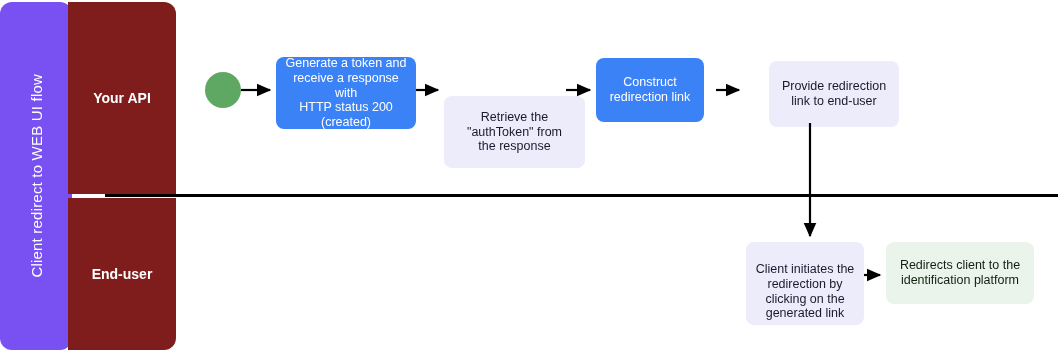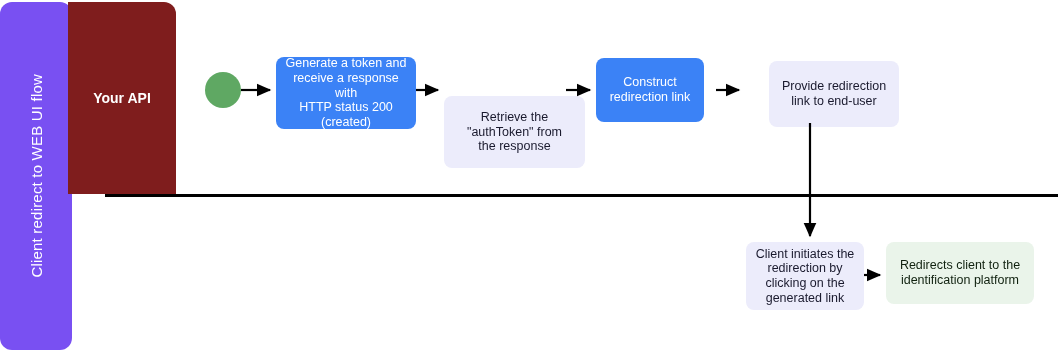--- a/index.html
+++ b/index.html
@@ -142,20 +142,23 @@
 <div id="diagram-root">
 
   <div class="lane-title-band">
     <span class="lane-title-band-text">Client redirect to WEB UI flow</span>
   </div>
 
   <div class="lane-header top">
     <span class="lane-header-text">Your API</span>
   </div>
 
+  <div class="lane-header bottom">
+    <span class="lane-header-text">End-user</span>
+  </div>
 
   <div class="lane-divider"></div>
 
   <div class="start-circle"></div>
 
   <div class="node purple" style="left:276px; top:57px; width:140px; height:72px;">
     <span class="node-text">Generate a token and
 receive a response with
 HTTP status 200
 (created)</span>
@@ -170,21 +173,21 @@
   <div class="node purple" style="left:596px; top:58px; width:108px; height:64px;">
     <span class="node-text">Construct
 redirection link</span>
   </div>
 
   <div class="node lavender" style="left:745px; top:61px; width:130px; height:66px;margin-left:24px;">
     <span class="node-text">Provide redirection
 link to end-user</span>
   </div>
 
-  <div class="node lavender" style="left:746px; top:242px; width:118px; height:68px;">
+  <div class="node lavender" style="left:746px; top:242px; width:118px; height:83px;align-items:flex-end;">
     <span class="node-text">Client initiates the
 redirection by
 clicking on the
 generated link</span>
   </div>
 
   <div class="node mint" style="left:886px; top:242px; width:148px; height:62px;text-align:center;">
     <span class="node-text">Redirects client to the
 identification platform</span>
   </div>

